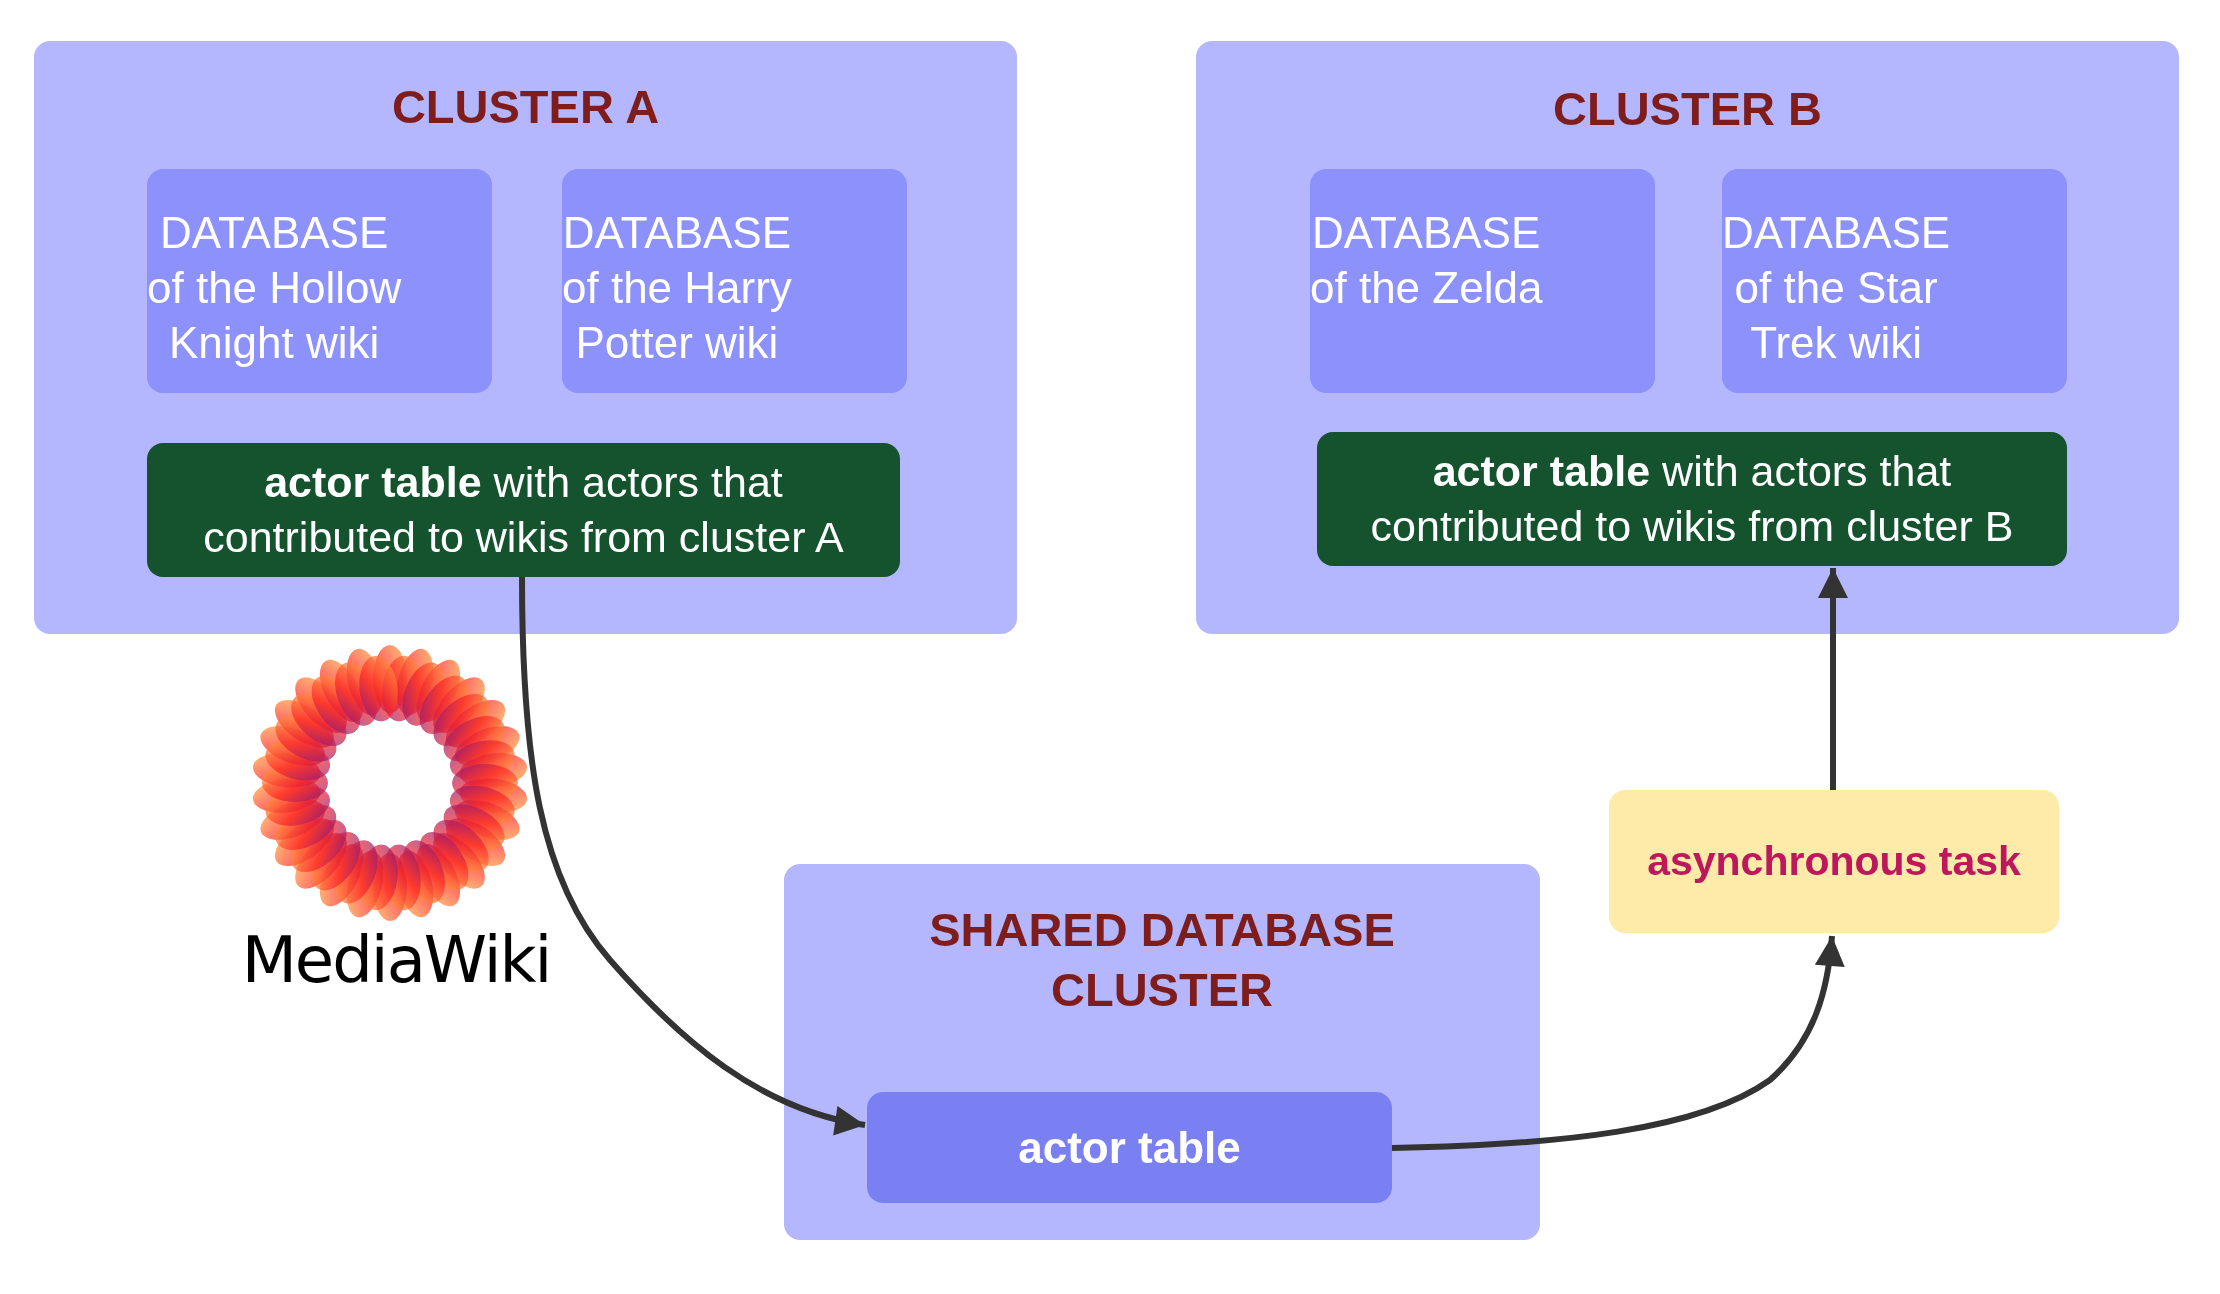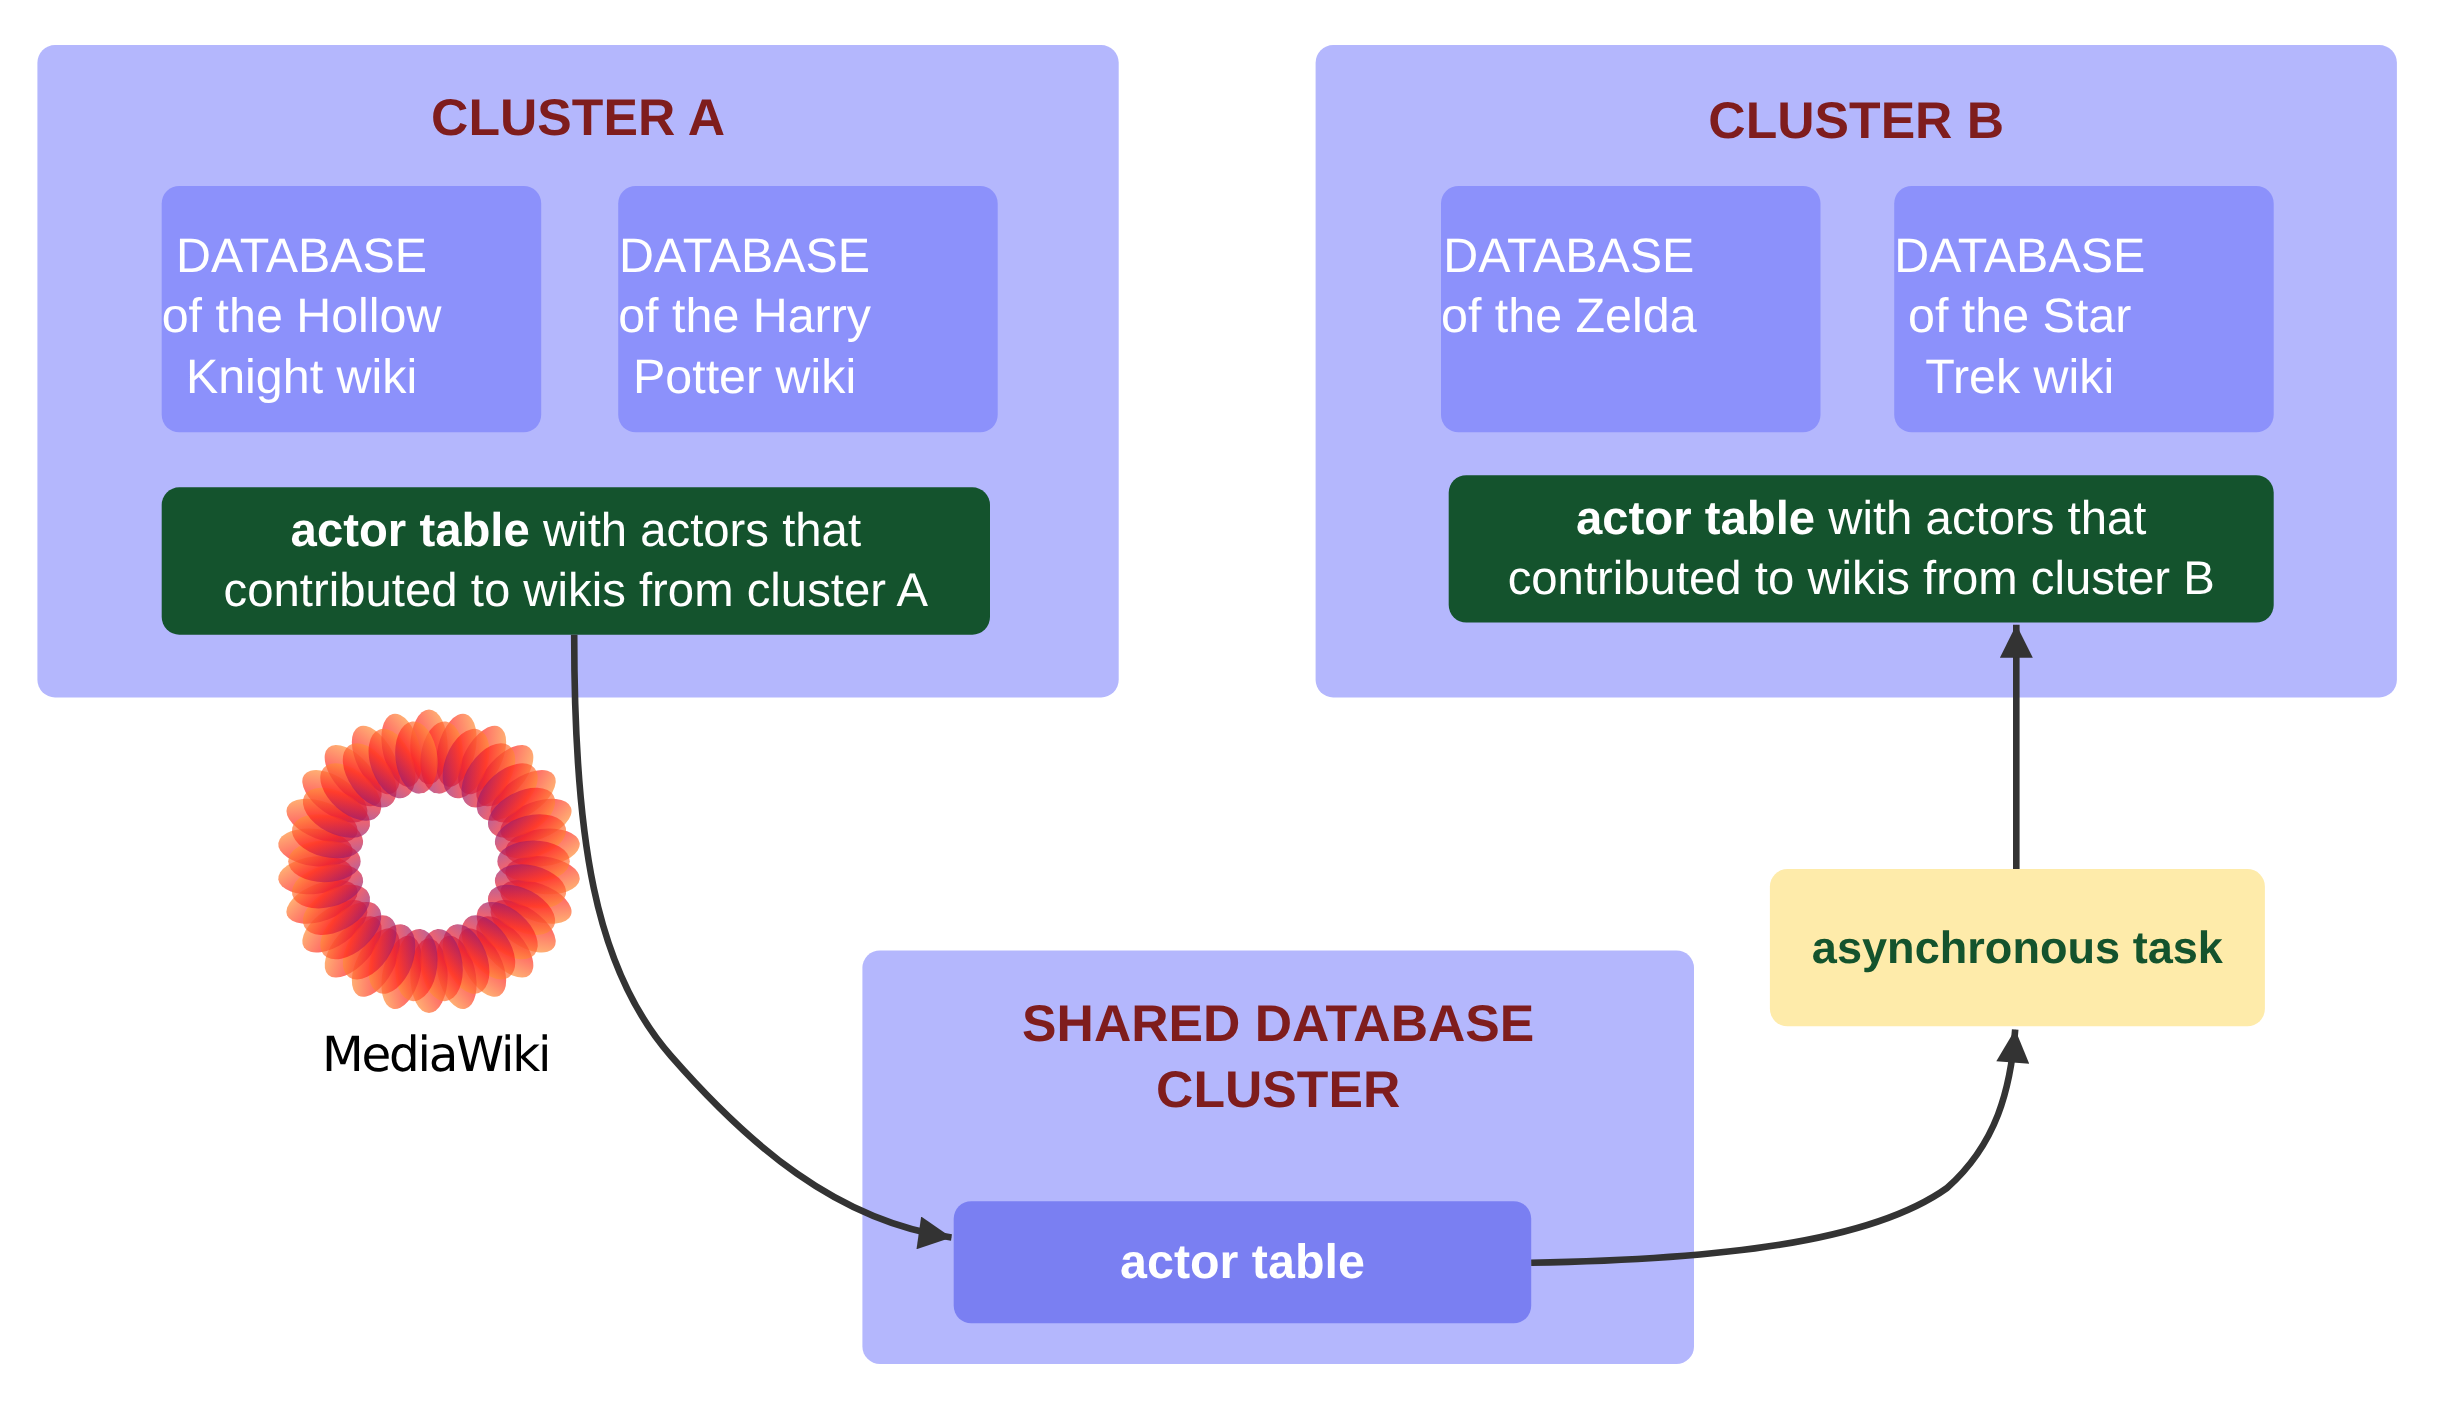--- a/index.html
+++ b/index.html
@@ -10,26 +10,26 @@
   .cluster-title { position:absolute; left:0; right:0; text-align:center; color:#7f1d1d;
                    font-weight:bold; font-size:47px; line-height:60px; }
   .db { background:#8C91FB; display:flex; align-items:flex-start; 
         color:#ffffff; font-size:44px; line-height:55px; text-align:center; padding-top:36px; }
   .db span { display:block; }
   .actor-bar { background:#14532d; color:#ffffff; font-size:43px; line-height:55px;
                display:flex; align-items:center; justify-content:center; text-align:center; }
   .actor-bar b { font-weight:bold; }
   .shared-actor { background:#7A7FF2; color:#ffffff; font-size:44px; font-weight:bold;
                   display:flex; align-items:center; justify-content:center; }
-  .async { background:#FEEBAA; color:#14532d; font-size:41px; font-weight:bold;
+  .async { background:#FEEBAA; color:#be185d; font-size:41px; font-weight:bold;
            display:flex; align-items:center; justify-content:center; }
   svg.overlay { position:absolute; left:0; top:0; width:2220px; height:1294px; pointer-events:none; }
   .mw-logo { position:absolute; left:240px; top:640px; width:320px; height:360px; }
   .mw-text { position:absolute; left:236px; top:925px; width:320px; text-align:center;
-             font-family:"DejaVu Sans", sans-serif; font-size:44px; line-height:70px;
+             font-family:"DejaVu Sans", sans-serif; font-size:64px; line-height:70px;
              color:#000000; letter-spacing:-2px; }
 </style>
 </head>
 <body>
 
 <div class="box cluster" style="left:34px; top:41px; width:983px; height:593px;">
   <div class="cluster-title" style="top:36px;">CLUSTER A</div>
 </div>
 <div class="box db" style="left:147px; top:169px; width:345px; height:224px;">
   <div>

